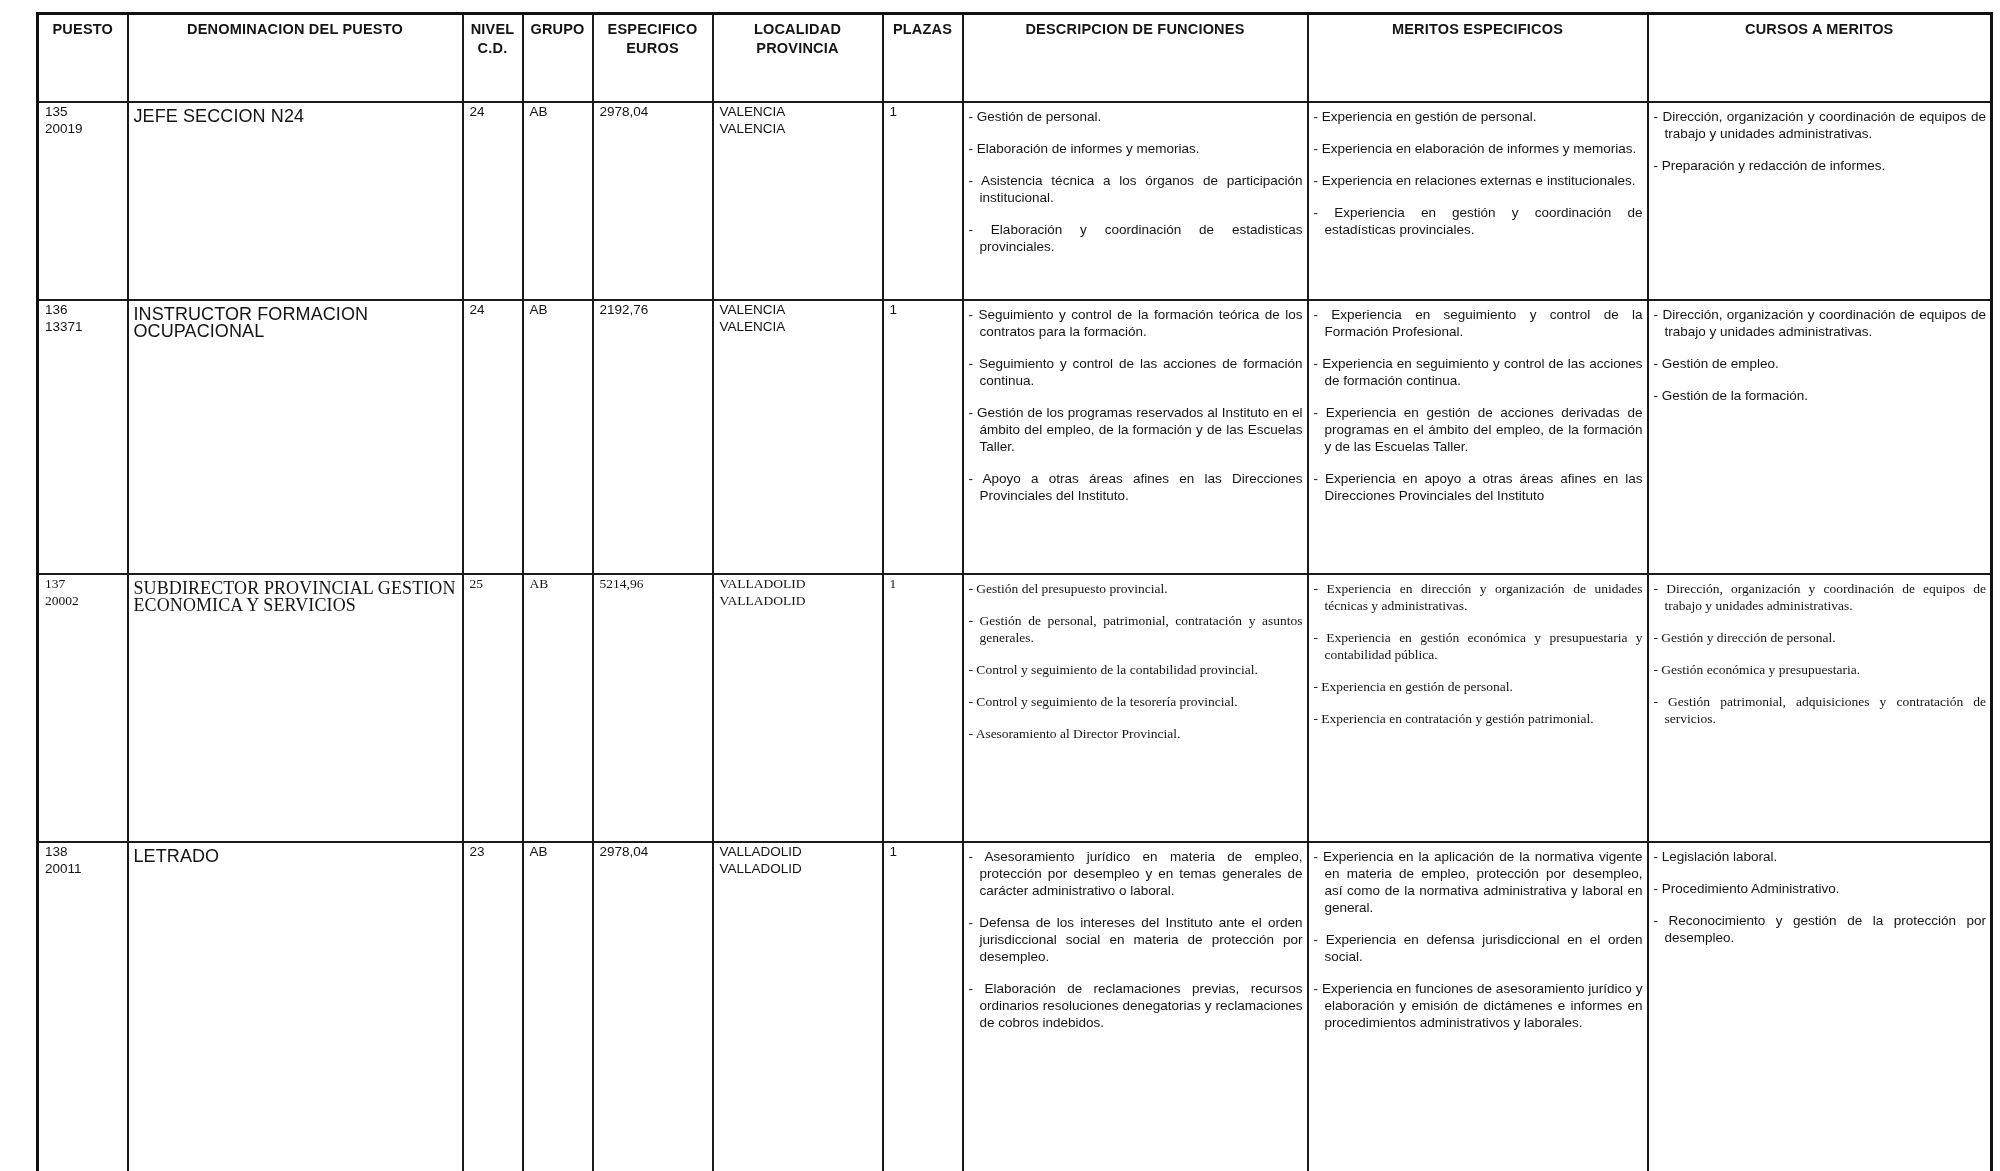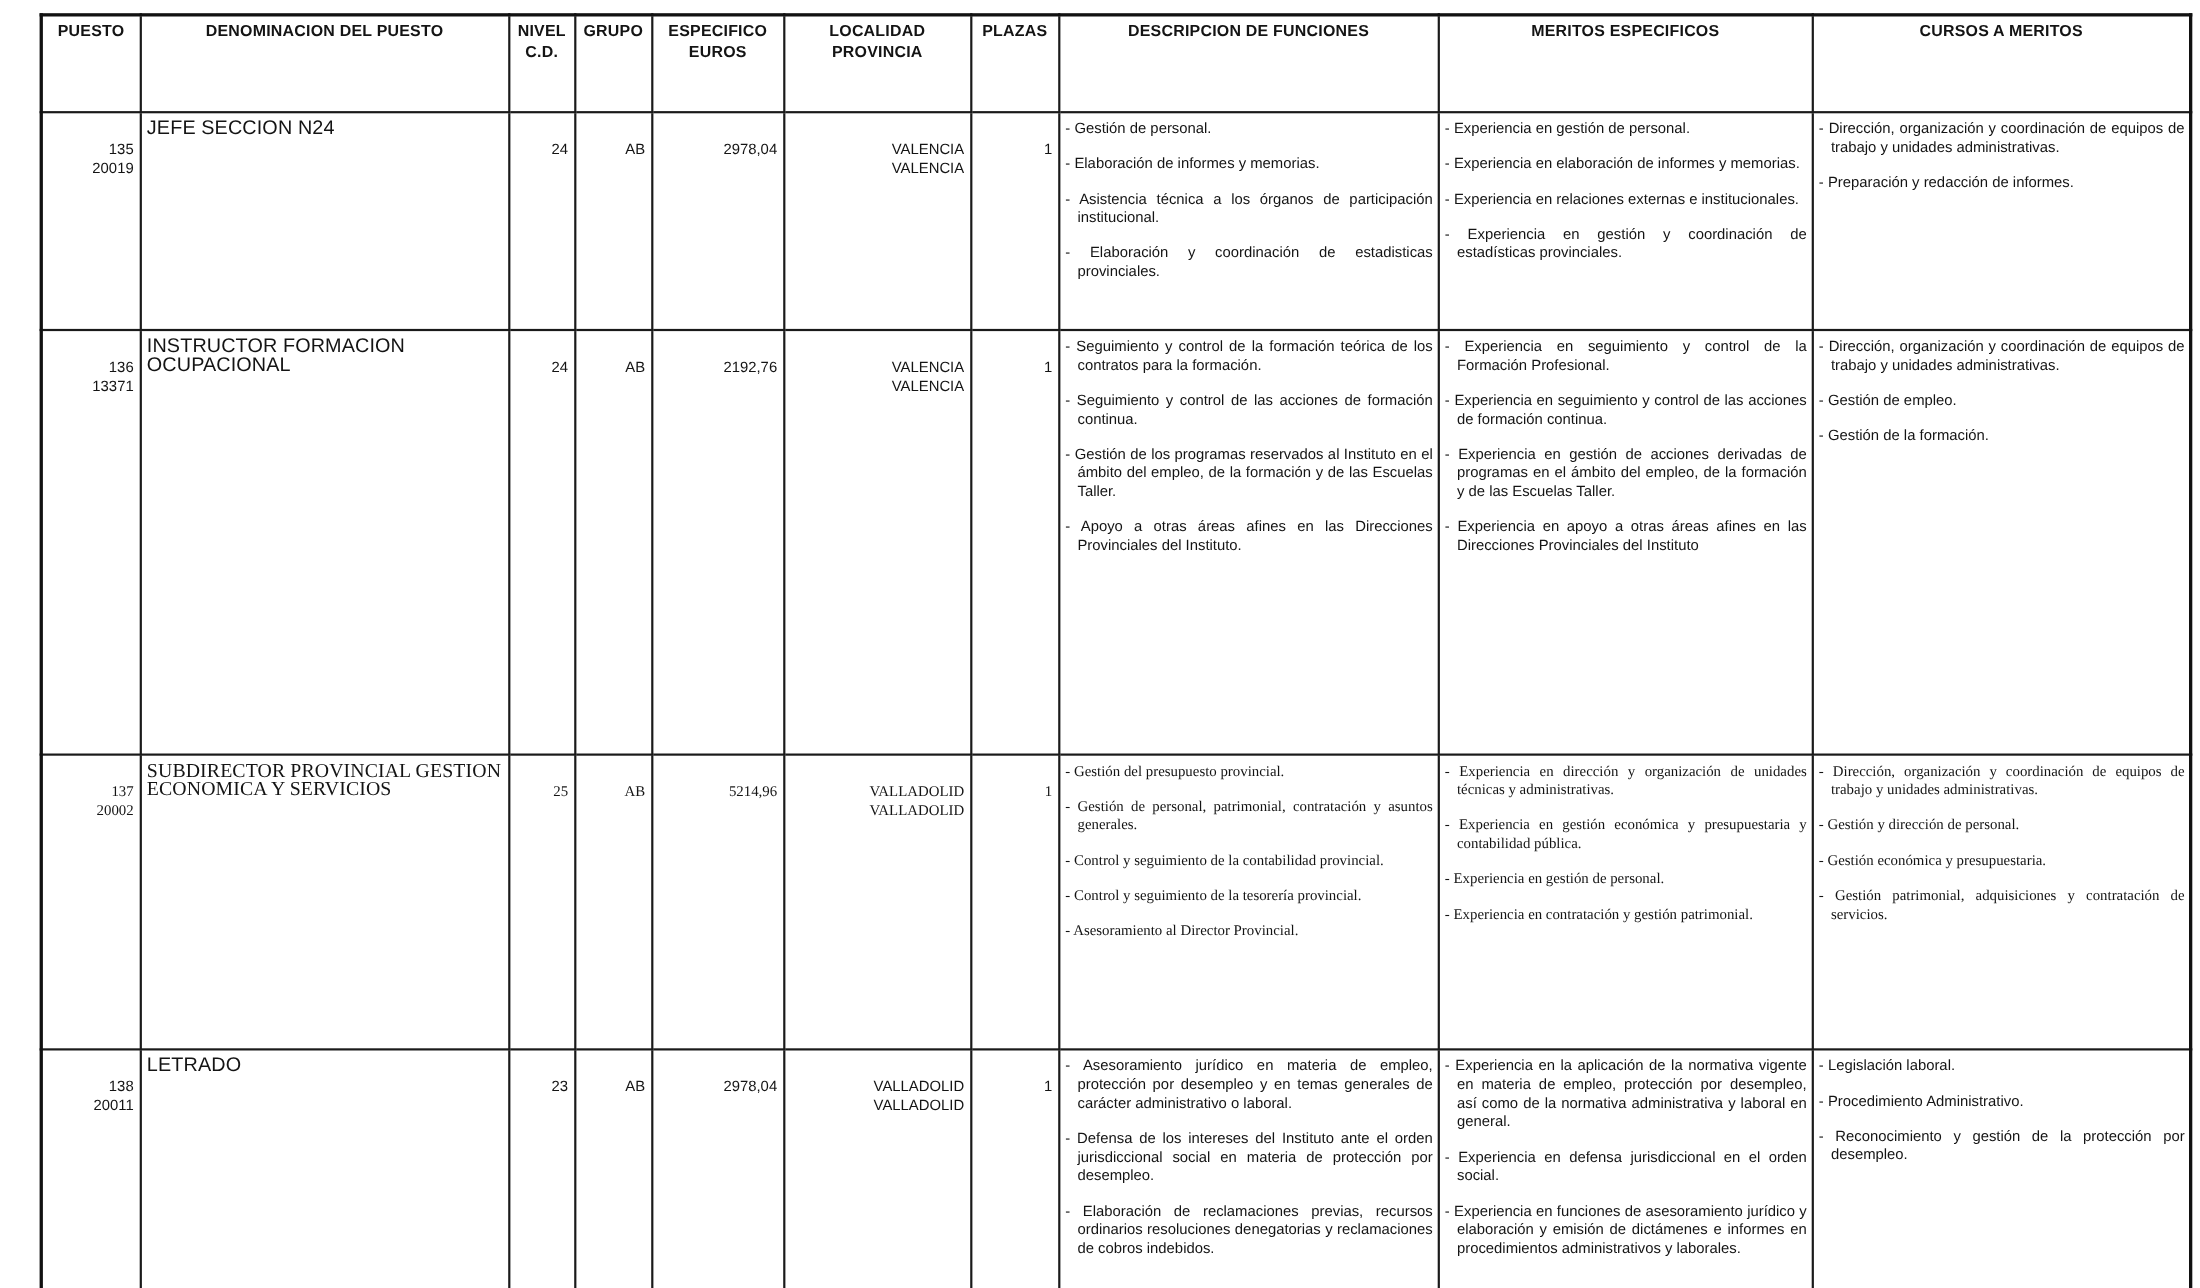--- a/index.html
+++ b/index.html
@@ -18,31 +18,31 @@
     background: #fff;
   }
   .grid th, .grid td {
     border: 2px solid #1a1a1a;
     vertical-align: top;
     overflow: hidden;
   }
   .grid { border: 3px solid #111; }
   .grid thead tr { height: 88px; }
   .grid tr.r0 { height: 198px; }
-  .grid tr.r1 { height: 386px; }
+  .grid tr.r1 { height: 274px; }
   .grid tr.r2 { height: 268px; font-family: Liberation Serif, serif; }
   .grid tr.r3 { height: 337px; }
   .grid th {
     font-size: 14.5px; font-weight: bold;
     text-align: center; white-space: pre-line;
     padding: 5px 4px 0 4px; line-height: 1.3;
     letter-spacing: 0.2px;
   }
   .grid td { font-size: 13.5px; line-height: 17px; padding: 5px 5px 4px 6px; }
-  td.c  { text-align: right; padding-top: 24px; }
+  td.c  { text-align: left; padding-top: 0; }
   td.denom { text-transform: uppercase; padding-left: 5px; font-size: 18px; letter-spacing: 0.1px; }
   td.list { padding: 5px 4px 4px 5px; border-radius: 20px; }
   .li-item {
     text-align: justify;
     padding-left: 11px; text-indent: -11px;
     margin: 0 0 15px 0;
   }
   .stack2 div { line-height: 17px; }
 </style>
 </head>

